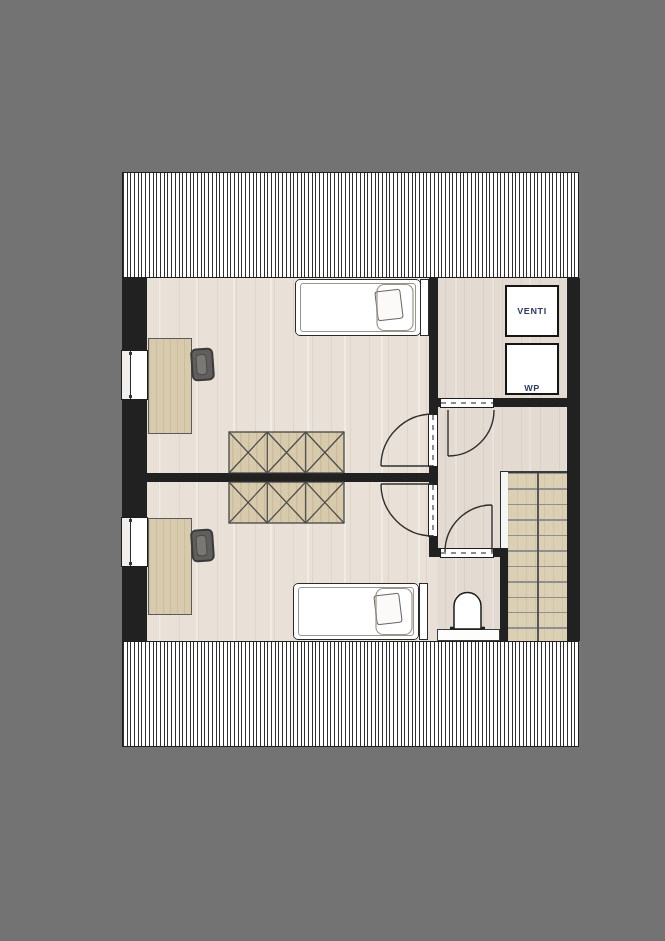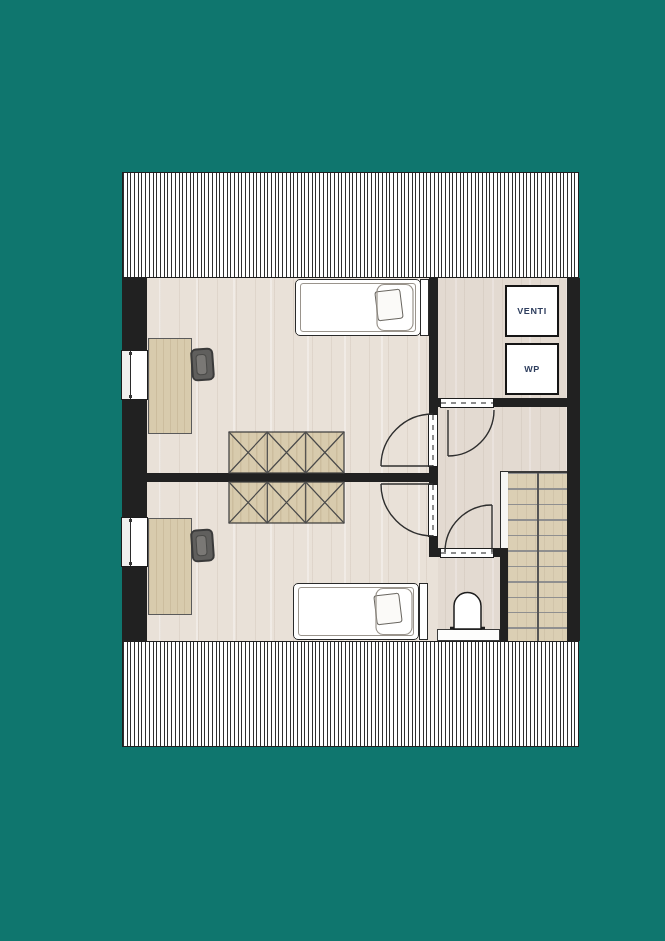--- a/index.html
+++ b/index.html
@@ -1,17 +1,17 @@
 <!DOCTYPE html>
 <html style="--c-wall: #212121; --c-floor: #e9e1d8; --c-wood: #d8cbad; --c-wood-streak: #ccbd9e; --c-stair: #dbcfb4; --c-stair-line: #8f8f8f; --c-hatch-line: #2f2f2f; --c-label-text: #2e3e5e;"><head>
 <meta charset="utf-8">
 <style>
   html,body{margin:0;padding:0;background:#ffffff;}
   .canvas{
-    position:relative;width:665px;height:941px;background:#0f766e;overflow:hidden;
+    position:relative;width:665px;height:941px;background:#737373;overflow:hidden;
     font-family:"Liberation Sans", sans-serif;
   }
   .abs{position:absolute;box-sizing:border-box;}
 
   
   .hatch{
     background-color:#fff;
     background-image:repeating-linear-gradient(90deg, var(--c-hatch-line,#2f2f2f) 0 1px, rgba(0,0,0,0) 1px 3.7px);
     border:1px solid #1f1f1f;
   }
@@ -130,21 +130,21 @@
   <div class="abs pillow" style="left:375px;top:594px;width:26px;height:30px;"></div>
 
   <div class="abs stringer" style="left:500px;top:471px;width:9px;height:77px;"></div>
   <div class="abs stairs" style="left:508px;top:471px;width:59px;height:170px;">
     <div class="mid"></div>
   </div>
 
   <div class="abs techbox" style="left:505px;top:285px;width:54px;height:52px;">
     <span>VENTI</span>
   </div>
-  <div class="abs techbox" style="left:505px;top:343px;width:54px;height:52px;">
+  <div class="abs techbox" style="left:505px;top:343px;width:54px;height:52px;align-items:flex-end;">
     <span>WP</span>
   </div>
 
   <div class="abs cistern" style="left:437px;top:629px;width:63px;height:12px;"></div>
 
   <div class="abs doorframe" style="left:428px;top:414px;width:10px;height:53px;">
       <div class="dash-v"></div>
     </div>
   <div class="abs doorframe" style="left:428px;top:484px;width:10px;height:53px;">
       <div class="dash-v"></div>

